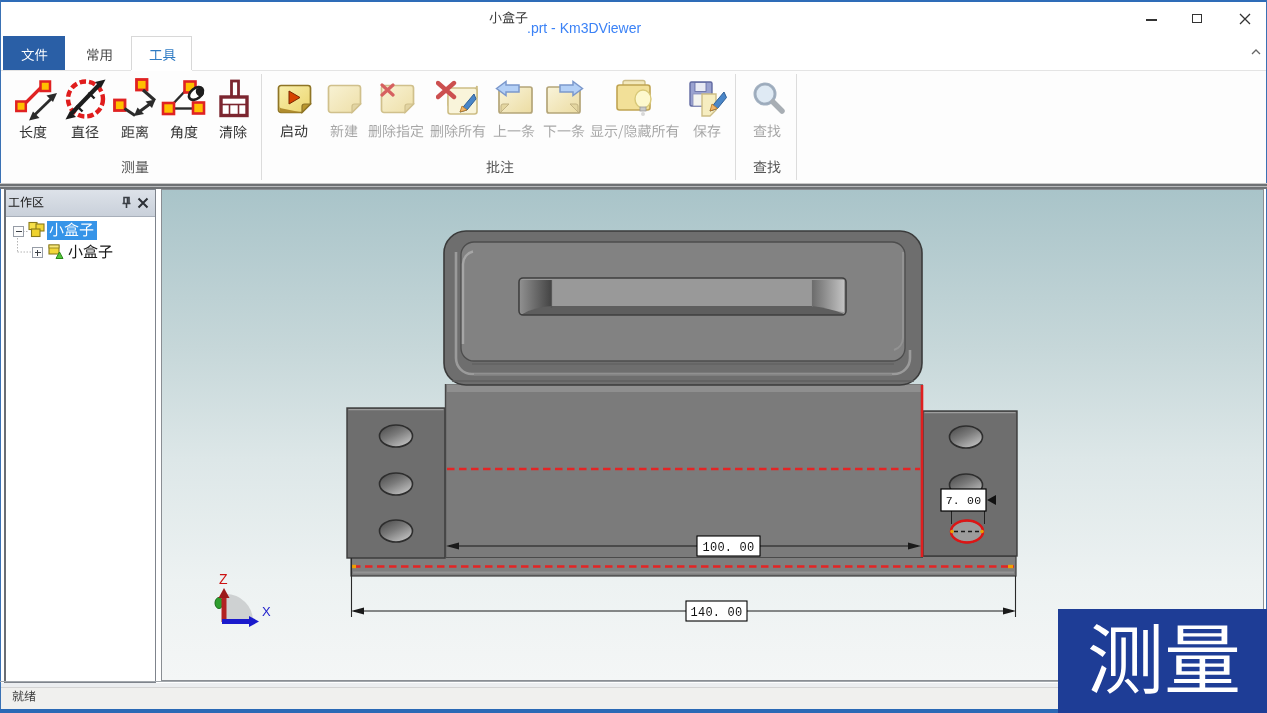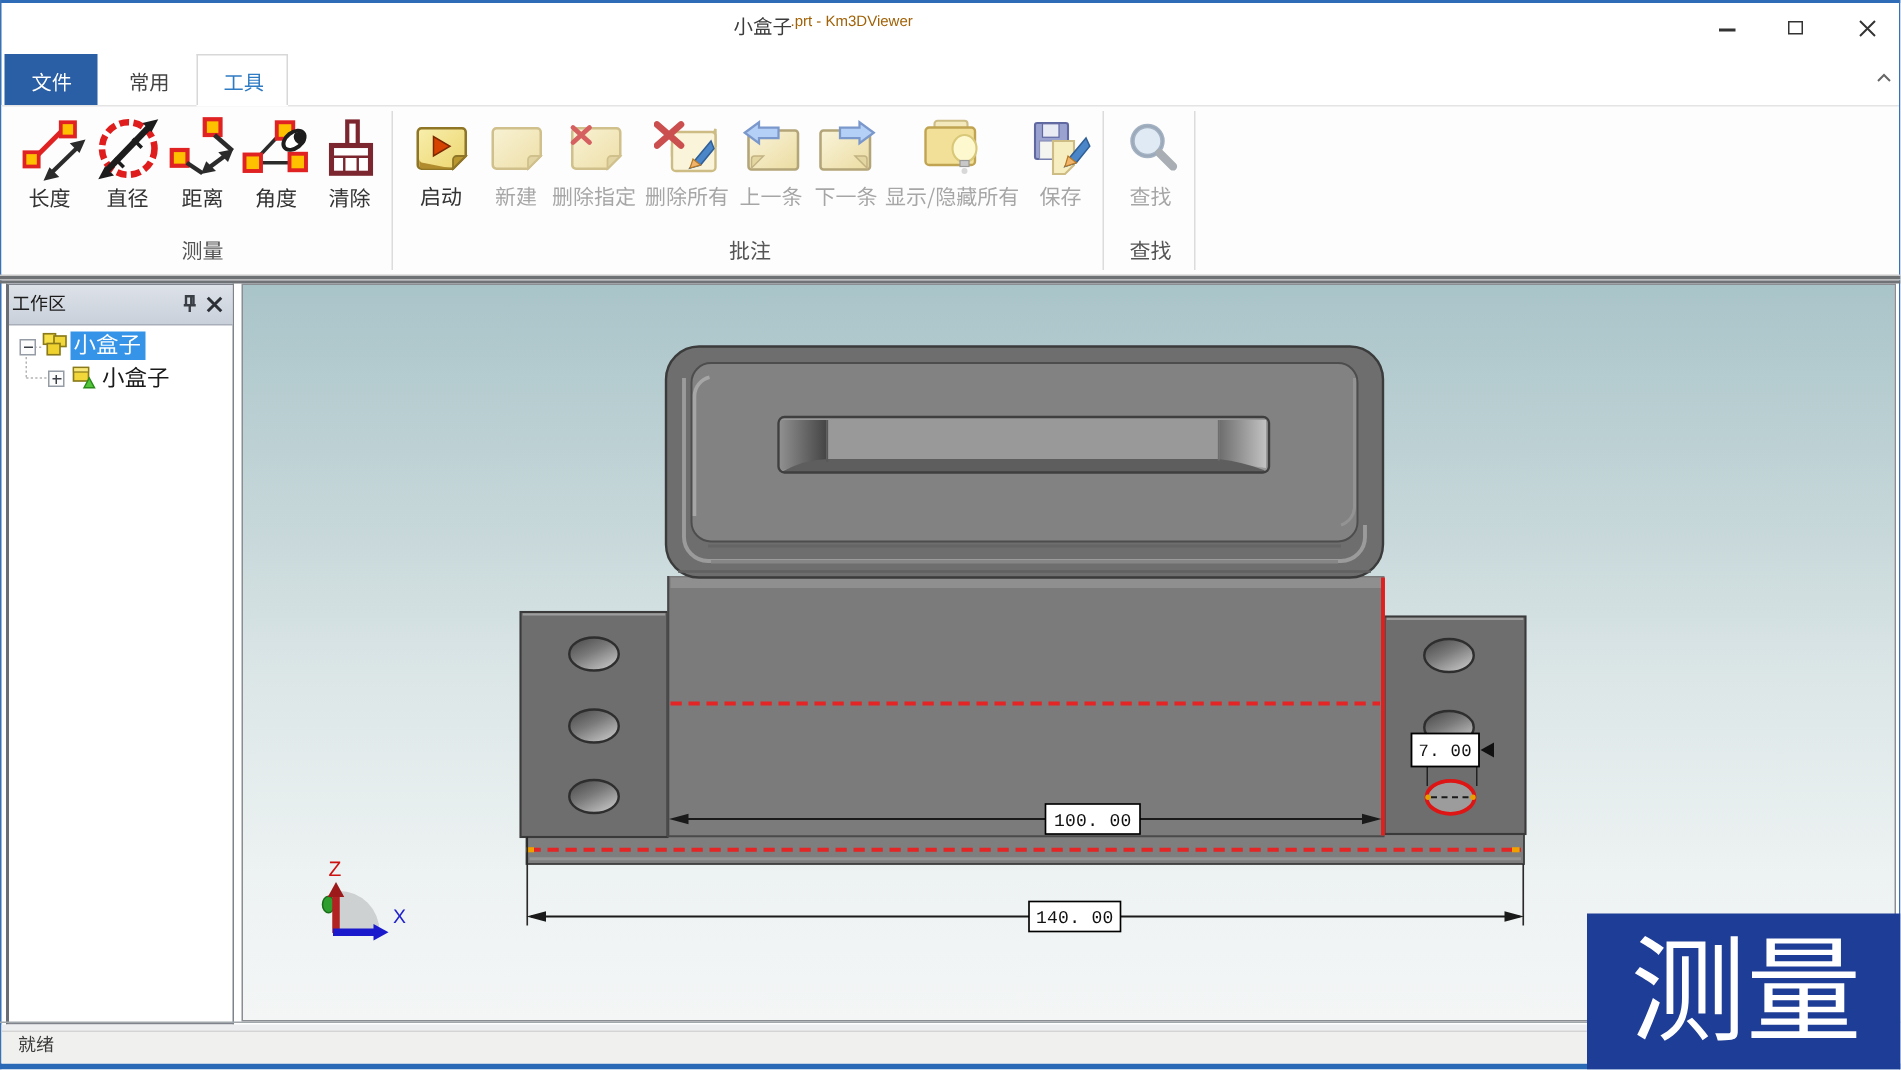--- a/index.html
+++ b/index.html
@@ -7,21 +7,21 @@
 </style></head><body>
 <div class="abs" style="left:0;top:0;width:1267px;height:2px;background:#2e6cb8"></div>
 <div class="abs" style="left:0;top:0;width:1px;height:713px;background:#3a71b4"></div>
 <div class="abs" style="left:1266px;top:0;width:1px;height:713px;background:#3a71b4"></div>
 <div class="abs" style="left:0;top:709px;width:1267px;height:4px;background:#2a69b5"></div>
 <div style="position:absolute;left:489.0px;top:10.5px;line-height:0"><svg width="39" height="16" viewBox="0 0 39 16" fill="#3b3b3b">
       <path transform="translate(0.0,11.4) scale(0.013000,-0.013000)" d="M464 826V24C464 4 456 -2 436 -3C415 -4 343 -5 270 -2C282 -23 296 -59 301 -80C395 -81 457 -79 494 -66C530 -54 545 -31 545 24V826ZM705 571C791 427 872 240 895 121L976 154C950 274 865 458 777 598ZM202 591C177 457 121 284 32 178C53 169 86 151 103 138C194 249 253 430 286 577Z"></path>
       <path transform="translate(13.0,11.4) scale(0.013000,-0.013000)" d="M281 457H719V363H281ZM213 512V309H790V512ZM498 846C409 730 228 627 33 559C48 546 72 517 81 501C160 530 235 564 304 603V572H704V608C774 569 849 533 920 509C932 528 956 558 973 574C816 621 638 715 544 791L566 816ZM348 629C404 664 456 703 500 745C544 709 602 668 668 629ZM154 245V13H57V-57H946V13H850V245ZM225 13V184H361V13ZM431 13V184H568V13ZM638 13V184H777V13Z"></path>
       <path transform="translate(26.0,11.4) scale(0.013000,-0.013000)" d="M465 540V395H51V320H465V20C465 2 458 -3 438 -4C416 -5 342 -6 261 -2C273 -24 287 -58 293 -80C389 -80 454 -78 491 -66C530 -54 543 -31 543 19V320H953V395H543V501C657 560 786 650 873 734L816 777L799 772H151V698H716C645 640 548 579 465 540Z"></path>
     </svg></div>
-<div class="abs" style="left:527px;top:9px;font-size:10px;color:#a16207">.prt - Km3DViewer</div>
+<div class="abs" style="left:527px;top:20px;font-size:14px;color:#3b82f6">.prt - Km3DViewer</div>
 <div class="abs" style="left:1146px;top:19px;width:11px;height:1.5px;background:#333"></div>
 <div class="abs" style="left:1192px;top:14px;width:10px;height:9px;border:1.2px solid #333"></div>
 <svg class="abs" style="left:1239px;top:13px" width="12" height="12">
     <path d="M1,1 L11,11 M11,1 L1,11" stroke="#333" stroke-width="1.3"></path>
   </svg>
 <div class="abs" style="left:3px;top:36px;width:62px;height:34px;background:#2a5fa6"></div>
 <div style="position:absolute;left:20.5px;top:48.4px;line-height:0"><svg width="27" height="17" viewBox="0 0 27 17" fill="#ffffff">
       <path transform="translate(0.0,11.9) scale(0.013500,-0.013500)" d="M423 823C453 774 485 707 497 666L580 693C566 734 531 799 501 847ZM50 664V590H206C265 438 344 307 447 200C337 108 202 40 36 -7C51 -25 75 -60 83 -78C250 -24 389 48 502 146C615 46 751 -28 915 -73C928 -52 950 -20 967 -4C807 36 671 107 560 201C661 304 738 432 796 590H954V664ZM504 253C410 348 336 462 284 590H711C661 455 592 344 504 253Z"></path>
       <path transform="translate(13.5,11.9) scale(0.013500,-0.013500)" d="M317 341V268H604V-80H679V268H953V341H679V562H909V635H679V828H604V635H470C483 680 494 728 504 775L432 790C409 659 367 530 309 447C327 438 359 420 373 409C400 451 425 504 446 562H604V341ZM268 836C214 685 126 535 32 437C45 420 67 381 75 363C107 397 137 437 167 480V-78H239V597C277 667 311 741 339 815Z"></path>
     </svg></div>

